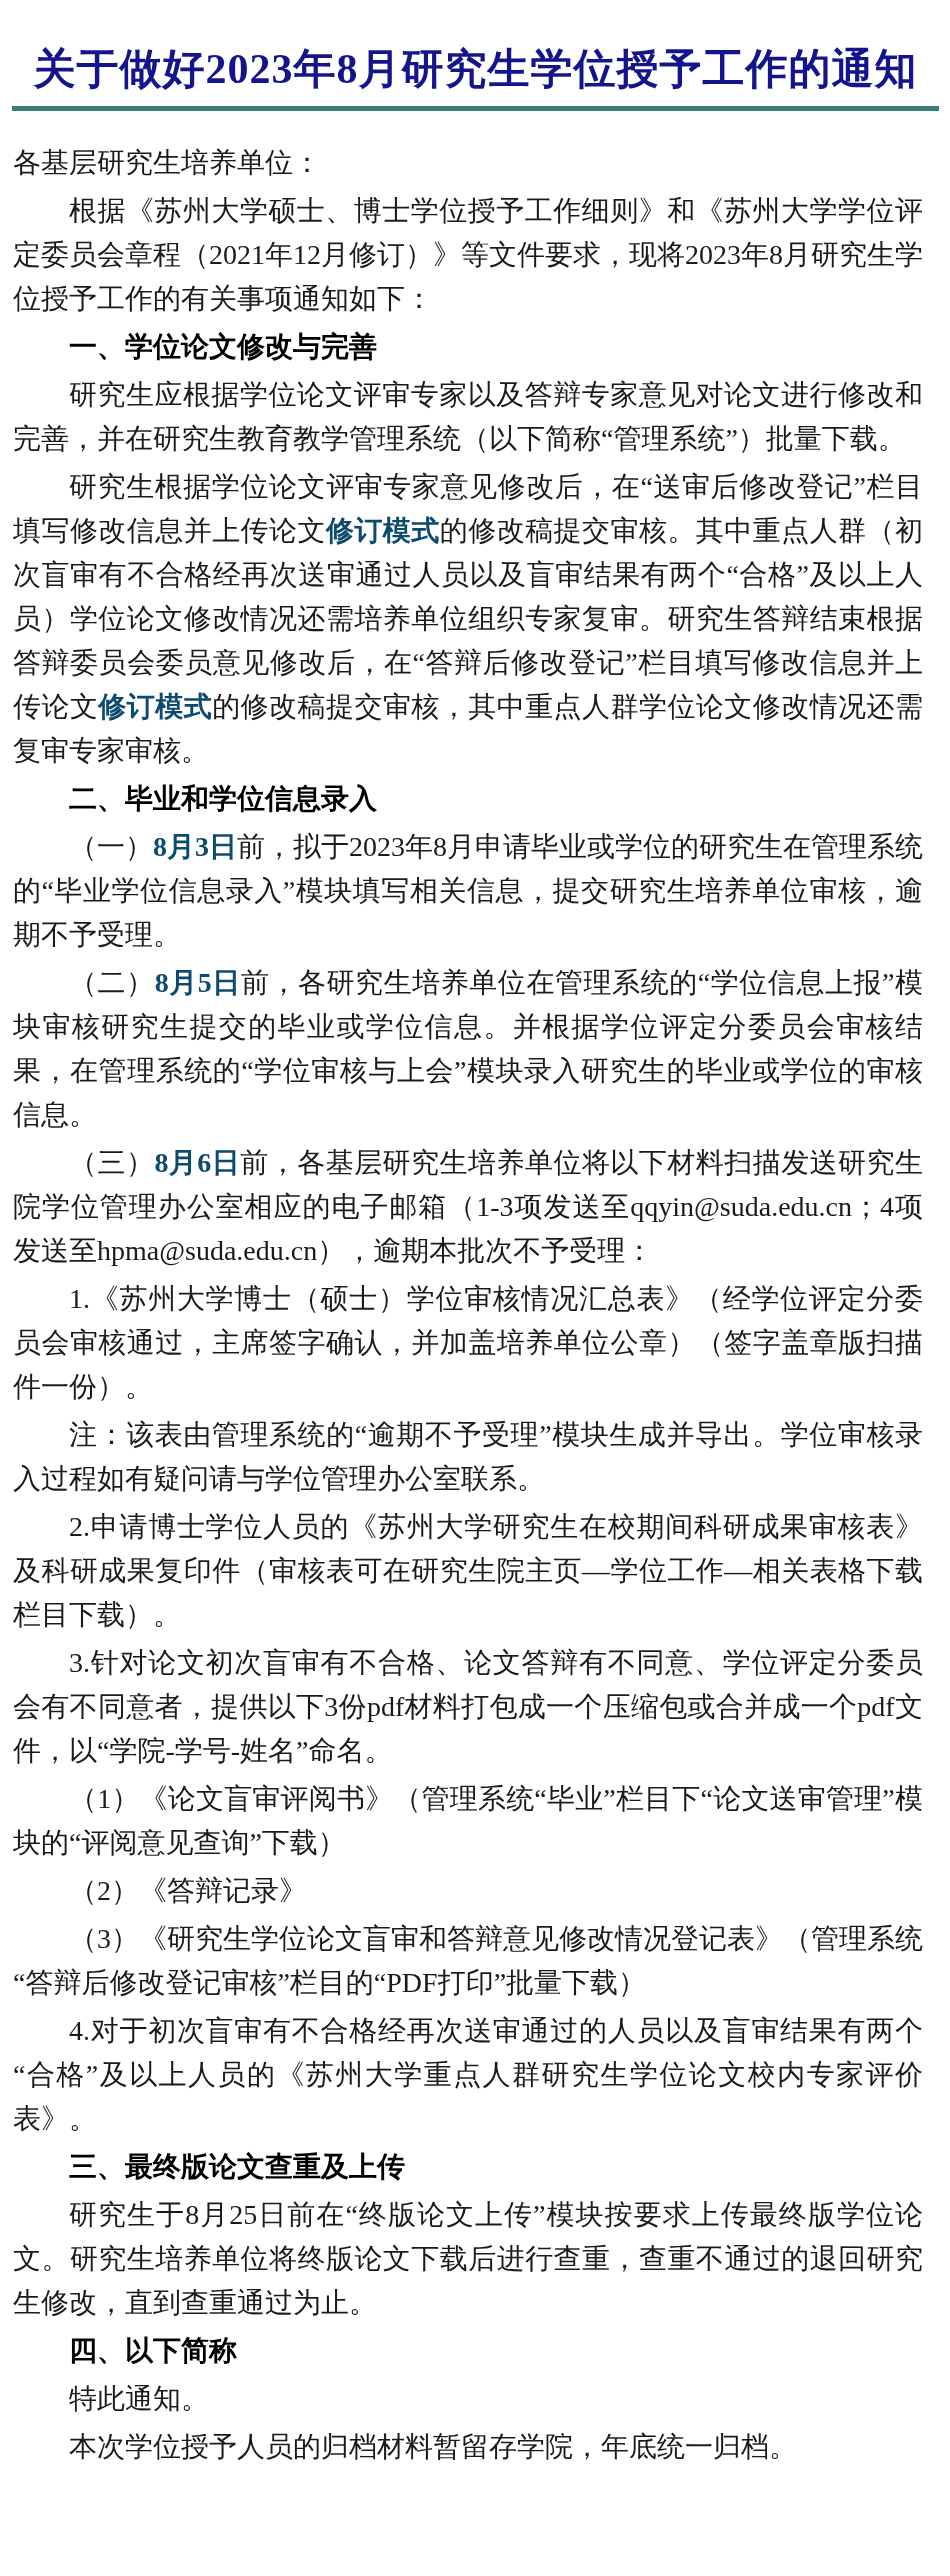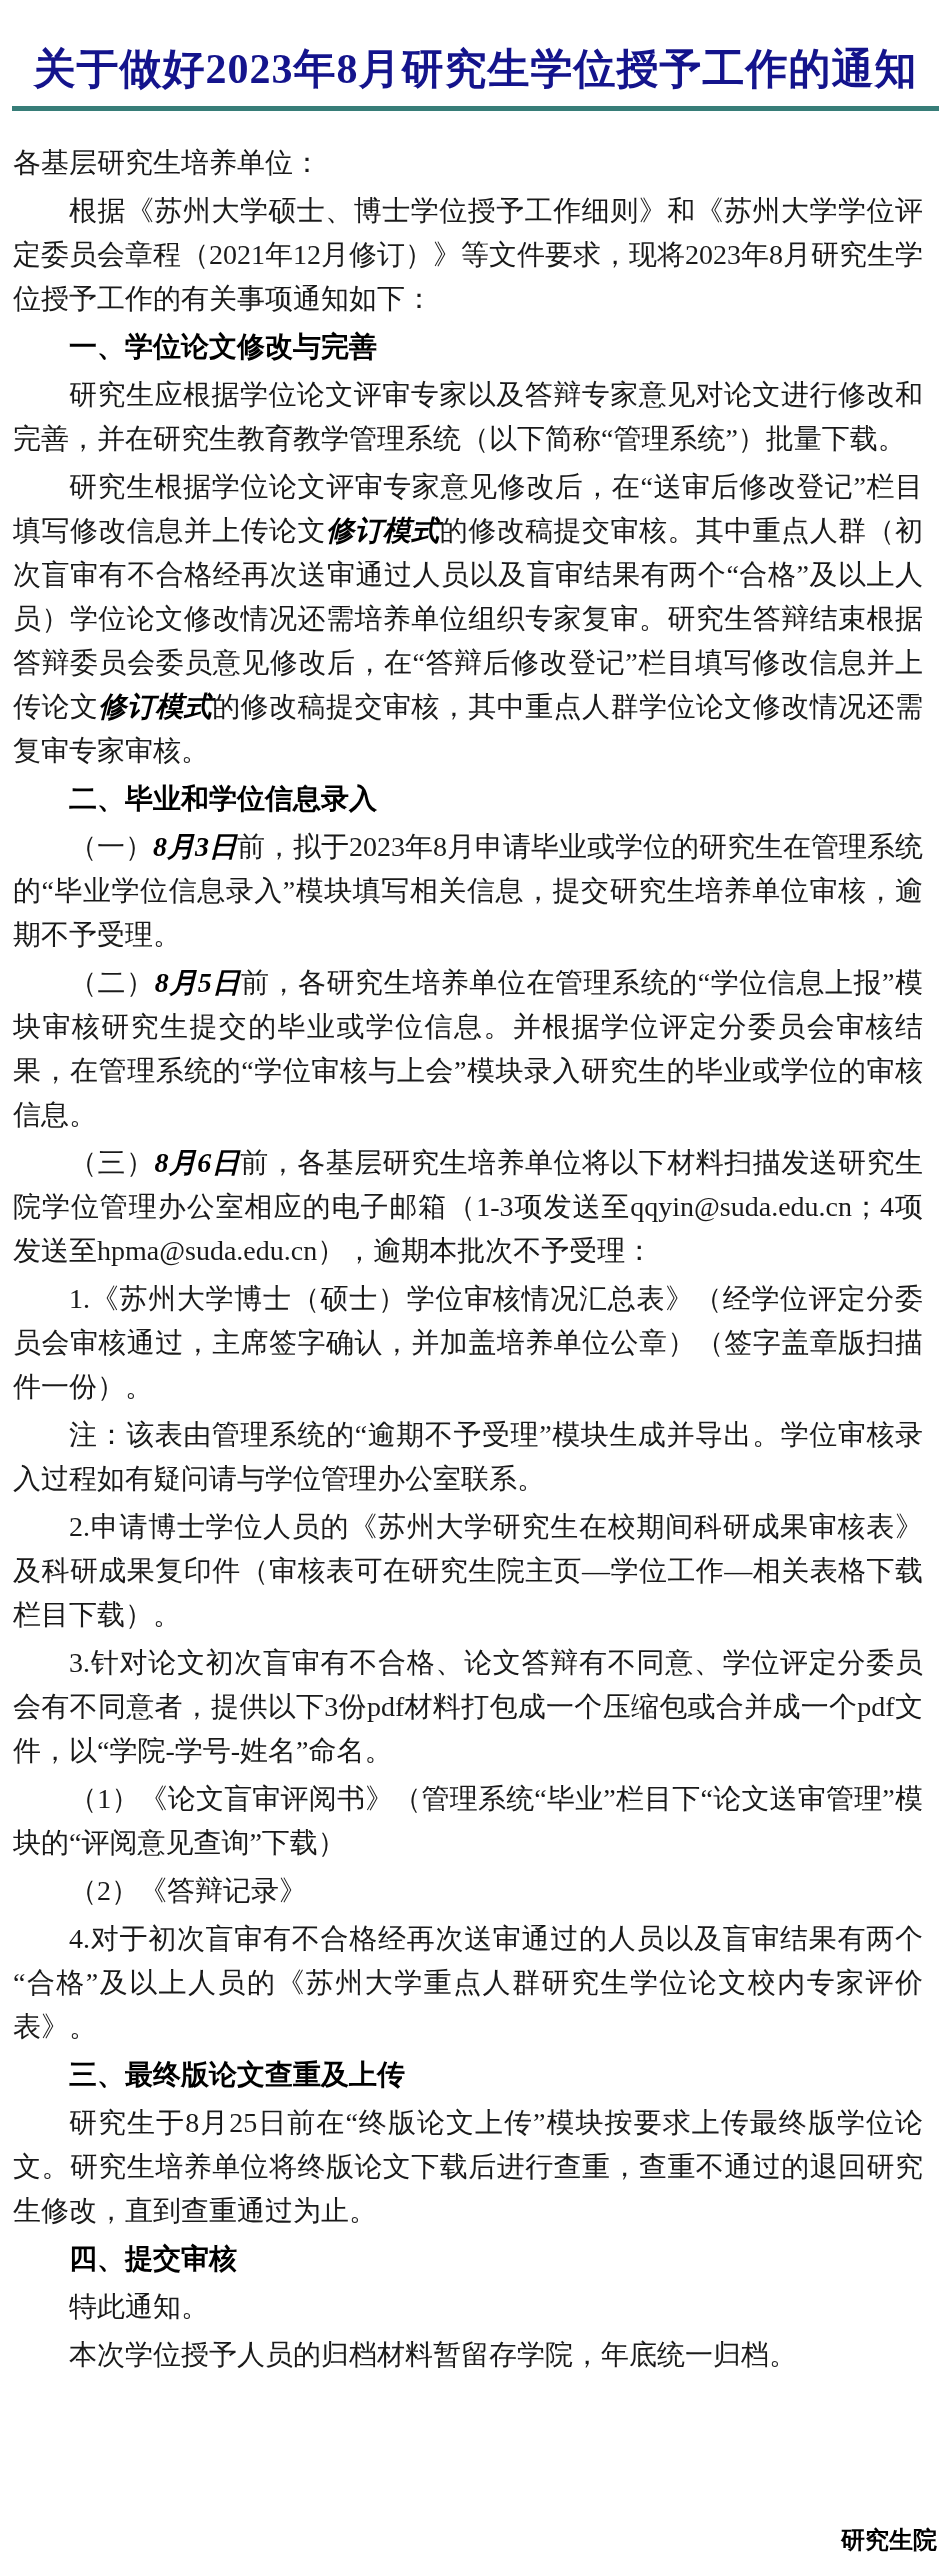--- a/index.html
+++ b/index.html
@@ -36,23 +36,22 @@
   .body-text p{margin:4px 0;}
   p.para{text-indent:56px;}
   p.salutation{text-indent:0;}
   p.heading{
     text-indent:56px;
     font-family:"Liberation Sans", sans-serif;
     font-weight:bold;
     color:#000000;
   }
   .red-bold{
-    color:#000000;
+    color:#0c4a6e;
     font-weight:bold;
-    font-style:italic;
   }
   .signature{
     margin:148px 14px 0 14px;
     text-align:right;
     font-family:"Liberation Sans", sans-serif;
     font-weight:bold;
     color:#000;
   }
   .signature .dept{font-size:24px;line-height:30px;}
 </style>
@@ -75,24 +74,25 @@
       <p class="heading"><span>二、毕业和学位信息录入</span></p>
       <p class="para"><span>（一）</span><span class="red-bold">8月3日</span><span>前，拟于2023年8月申请毕业或学位的研究生在管理系统的“毕业学位信息录入”模块填写相关信息，提交研究生培养单位审核，逾期不予受理。</span></p>
       <p class="para"><span>（二）</span><span class="red-bold">8月5日</span><span>前，各研究生培养单位在管理系统的“学位信息上报”模块审核研究生提交的毕业或学位信息。并根据学位评定分委员会审核结果，在管理系统的“学位审核与上会”模块录入研究生的毕业或学位的审核信息。</span></p>
       <p class="para"><span>（三）</span><span class="red-bold">8月6日</span><span>前，各基层研究生培养单位将以下材料扫描发送研究生院学位管理办公室相应的电子邮箱（1-3项发送至qqyin@suda.edu.cn；4项发送至hpma@suda.edu.cn），逾期本批次不予受理：</span></p>
       <p class="para"><span>1.《苏州大学博士（硕士）学位审核情况汇总表》（经学位评定分委员会审核通过，主席签字确认，并加盖培养单位公章）（签字盖章版扫描件一份）。</span></p>
       <p class="para"><span>注：该表由管理系统的“逾期不予受理”模块生成并导出。学位审核录入过程如有疑问请与学位管理办公室联系。</span></p>
       <p class="para"><span>2.申请博士学位人员的《苏州大学研究生在校期间科研成果审核表》及科研成果复印件（审核表可在研究生院主页—学位工作—相关表格下载栏目下载）。</span></p>
       <p class="para"><span>3.针对论文初次盲审有不合格、论文答辩有不同意、学位评定分委员会有不同意者，提供以下3份pdf材料打包成一个压缩包或合并成一个pdf文件，以“学院-学号-姓名”命名。</span></p>
       <p class="para"><span>（1）《论文盲审评阅书》（管理系统“毕业”栏目下“论文送审管理”模块的“评阅意见查询”下载）</span></p>
       <p class="para"><span>（2）《答辩记录》</span></p>
+      <p class="para"><span>（3）《研究生学位论文盲审和答辩意见修改情况登记表》（管理系统“答辩后修改登记审核”栏目的“PDF打印”批量下载）</span></p>
       <p class="para"><span>4.对于初次盲审有不合格经再次送审通过的人员以及盲审结果有两个“合格”及以上人员的《苏州大学重点人群研究生学位论文校内专家评价表》。</span></p>
       <p class="heading"><span>三、最终版论文查重及上传</span></p>
       <p class="para"><span>研究生于8月25日前在“终版论文上传”模块按要求上传最终版学位论文。研究生培养单位将终版论文下载后进行查重，查重不通过的退回研究生修改，直到查重通过为止。</span></p>
-      <p class="heading"><span>四、提交审核</span></p>
+      <p class="heading"><span>四、以下简称</span></p>
       <p class="para"><span>特此通知。</span></p>
       <p class="para"><span>本次学位授予人员的归档材料暂留存学院，年底统一归档。</span></p>
     </main>
 
   <div class="signature">
     <div class="dept">研究生院</div>
 
   </div>
 
 </div>

